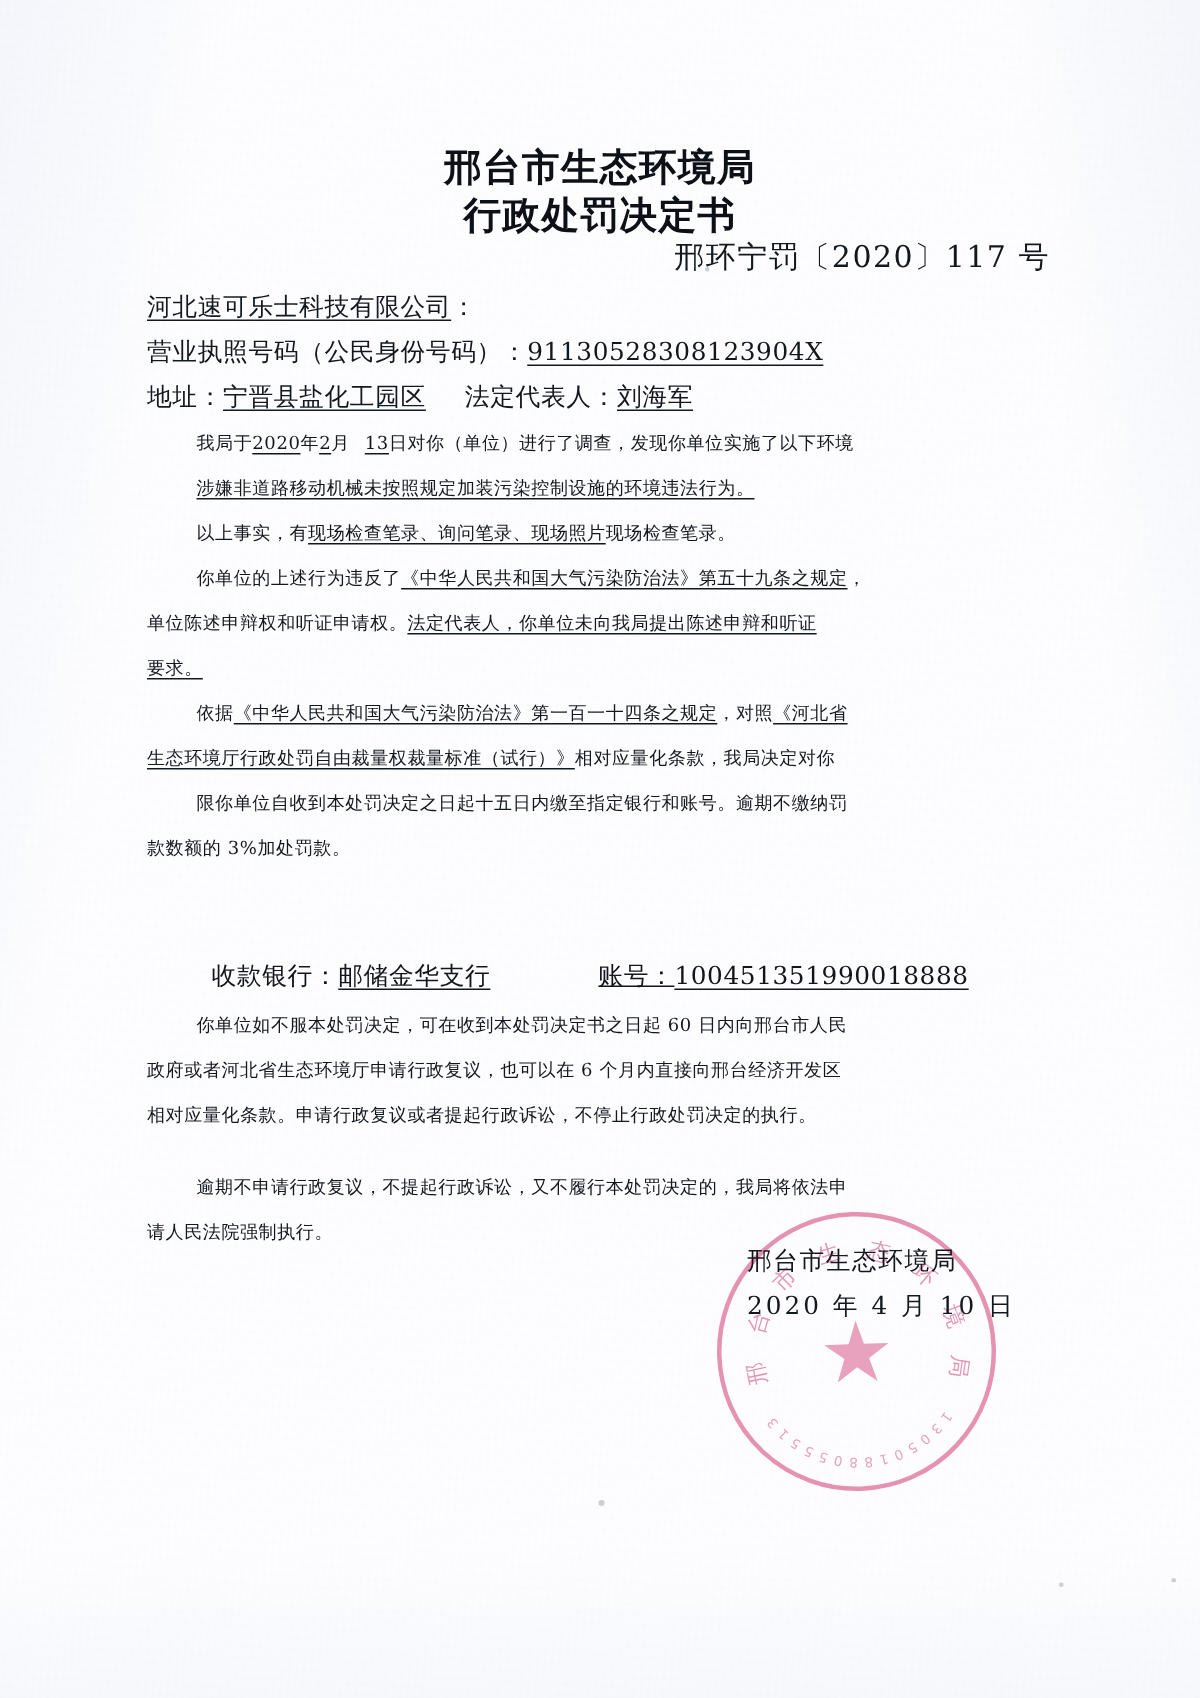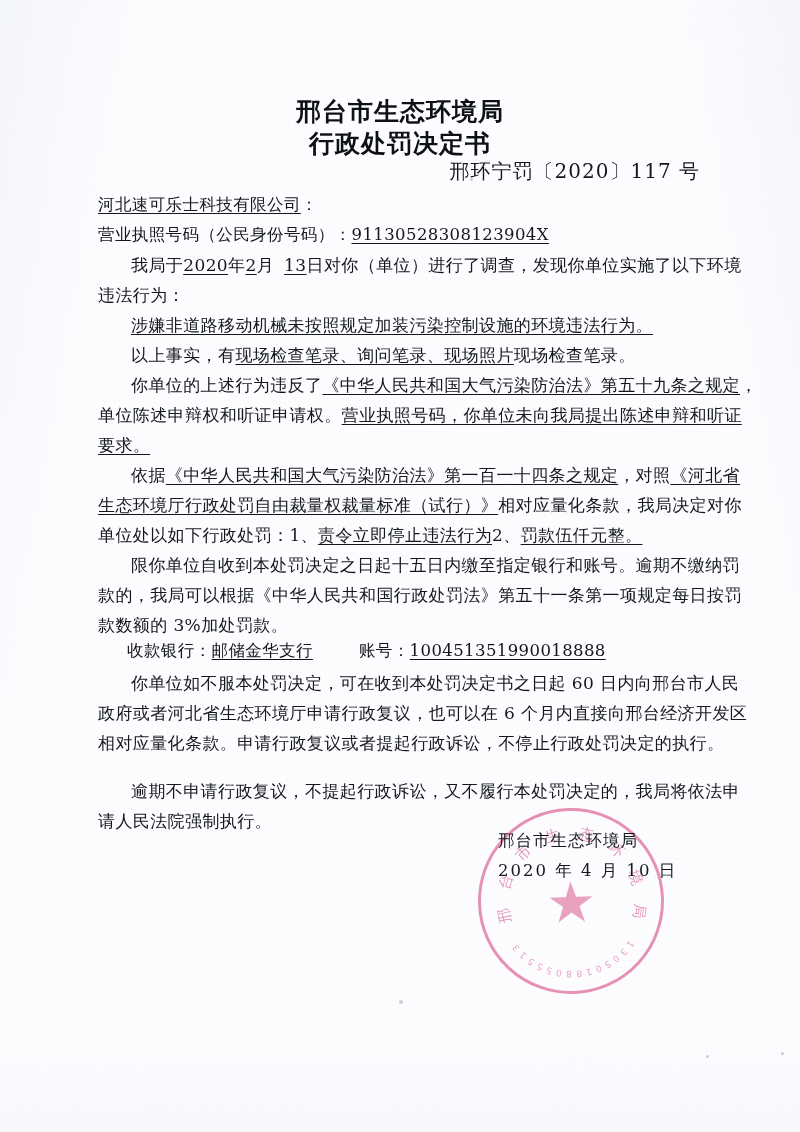--- a/index.html
+++ b/index.html
@@ -61,21 +61,21 @@
   }
 
   
   .body-frame {
     position: absolute;
     left: 98px;
     top: 190px;
     width: 604px;
   }
   .line {
-    font-size: 17px;
+    font-size: 12px;
     line-height: 30px;
     letter-spacing: 0.4px;
     white-space: nowrap;
     color: #13181f;
   }
   .indent { text-indent: 33px; }
   .u {
     text-decoration: underline;
     text-decoration-thickness: 1px;
     text-underline-offset: 3px;
@@ -94,22 +94,22 @@
   
   .bank-row {
     position: absolute;
     left: 98px;
     top: 636px;
     width: 604px;
     font-size: 16.5px;
     line-height: 30px;
     letter-spacing: 0.4px;
   }
-  .bank-row .lbl { margin-left: 29px; }
-  .bank-row .acct-lbl { margin-left: 46px; }
+  .bank-row .lbl { margin-left: 43px; }
+  .bank-row .acct-lbl { margin-left: 72px; text-decoration: underline; }
 
   
   .sign-block {
     position: absolute;
     left: 498px;
     top: 826px;
     width: 220px;
     text-align: left;
     z-index: 3;
   }
@@ -209,55 +209,53 @@
   <div class="doc-no">邢环宁罚〔2020〕117 号</div>
 
   <div class="body-frame">
 
     <div class="field-row">
       <span class="u">河北速可乐士科技有限公司</span><span>：</span>
     </div>
     <div class="field-row">
       <span>营业执照号码（公民身份号码）：</span><span class="u">91130528308123904X</span>
     </div>
+    <div class="field-row">
+      <span>地址：</span><span class="u">宁晋县盐化工园区</span><span class="gap-md"></span><span>法定代表人：</span><span class="u">刘海军</span>
+    </div>
 
     <div class="line indent">
       <span>我局于</span><span class="u">2020</span><span>年</span><span class="u">2</span><span>月</span><span class="gap-sm"></span><span class="u">13</span><span>日对你（单位）进行了调查，发现你单位实施了以下环境</span>
     </div>
-    <div class="line">违法行为：</div>
     <div class="line indent">
       <span class="u">涉嫌非道路移动机械未按照规定加装污染控制设施的环境违法行为。</span>
     </div>
 
     <div class="line indent">
       <span>以上事实，有</span><span class="u">现场检查笔录、询问笔录、现场照片</span><span>现场检查笔录。</span>
     </div>
 
     <div class="line indent">
       <span>你单位的上述行为违反了</span><span class="u">《中华人民共和国大气污染防治法》第五十九条之规定</span><span>，</span>
     </div>
     <div class="line">
-      <span>单位陈述申辩权和听证申请权。</span><span class="u">营业执照号码，你单位未向我局提出陈述申辩和听证</span>
+      <span>单位陈述申辩权和听证申请权。</span><span class="u">法定代表人，你单位未向我局提出陈述申辩和听证</span>
     </div>
     <div class="line">
       <span class="u">要求。</span>
     </div>
 
     <div class="line indent">
       <span>依据</span><span class="u">《中华人民共和国大气污染防治法》第一百一十四条之规定</span><span>，对照</span><span class="u">《河北省</span>
     </div>
     <div class="line">
       <span class="u">生态环境厅行政处罚自由裁量权裁量标准（试行）》</span><span>相对应量化条款，我局决定对你</span>
     </div>
-    <div class="line">
-      <span>单位处以如下行政处罚：1、</span><span class="u">责令立即停止违法行为</span><span>2、</span><span class="u">罚款伍仟元整。</span>
-    </div>
 
     <div class="line indent">限你单位自收到本处罚决定之日起十五日内缴至指定银行和账号。逾期不缴纳罚</div>
-    <div class="line">款的，我局可以根据《中华人民共和国行政处罚法》第五十一条第一项规定每日按罚</div>
     <div class="line">款数额的 3%加处罚款。</div>
   </div>
 
   <div class="bank-row">
     <span class="lbl">收款银行：</span><span class="u">邮储金华支行</span><span class="acct-lbl">账号：</span><span class="u">100451351990018888</span>
   </div>
 
   <div class="body-frame" style="top:668px;">
     <div class="line indent">你单位如不服本处罚决定，可在收到本处罚决定书之日起 60 日内向邢台市人民</div>
     <div class="line">政府或者河北省生态环境厅申请行政复议，也可以在 6 个月内直接向邢台经济开发区</div>

